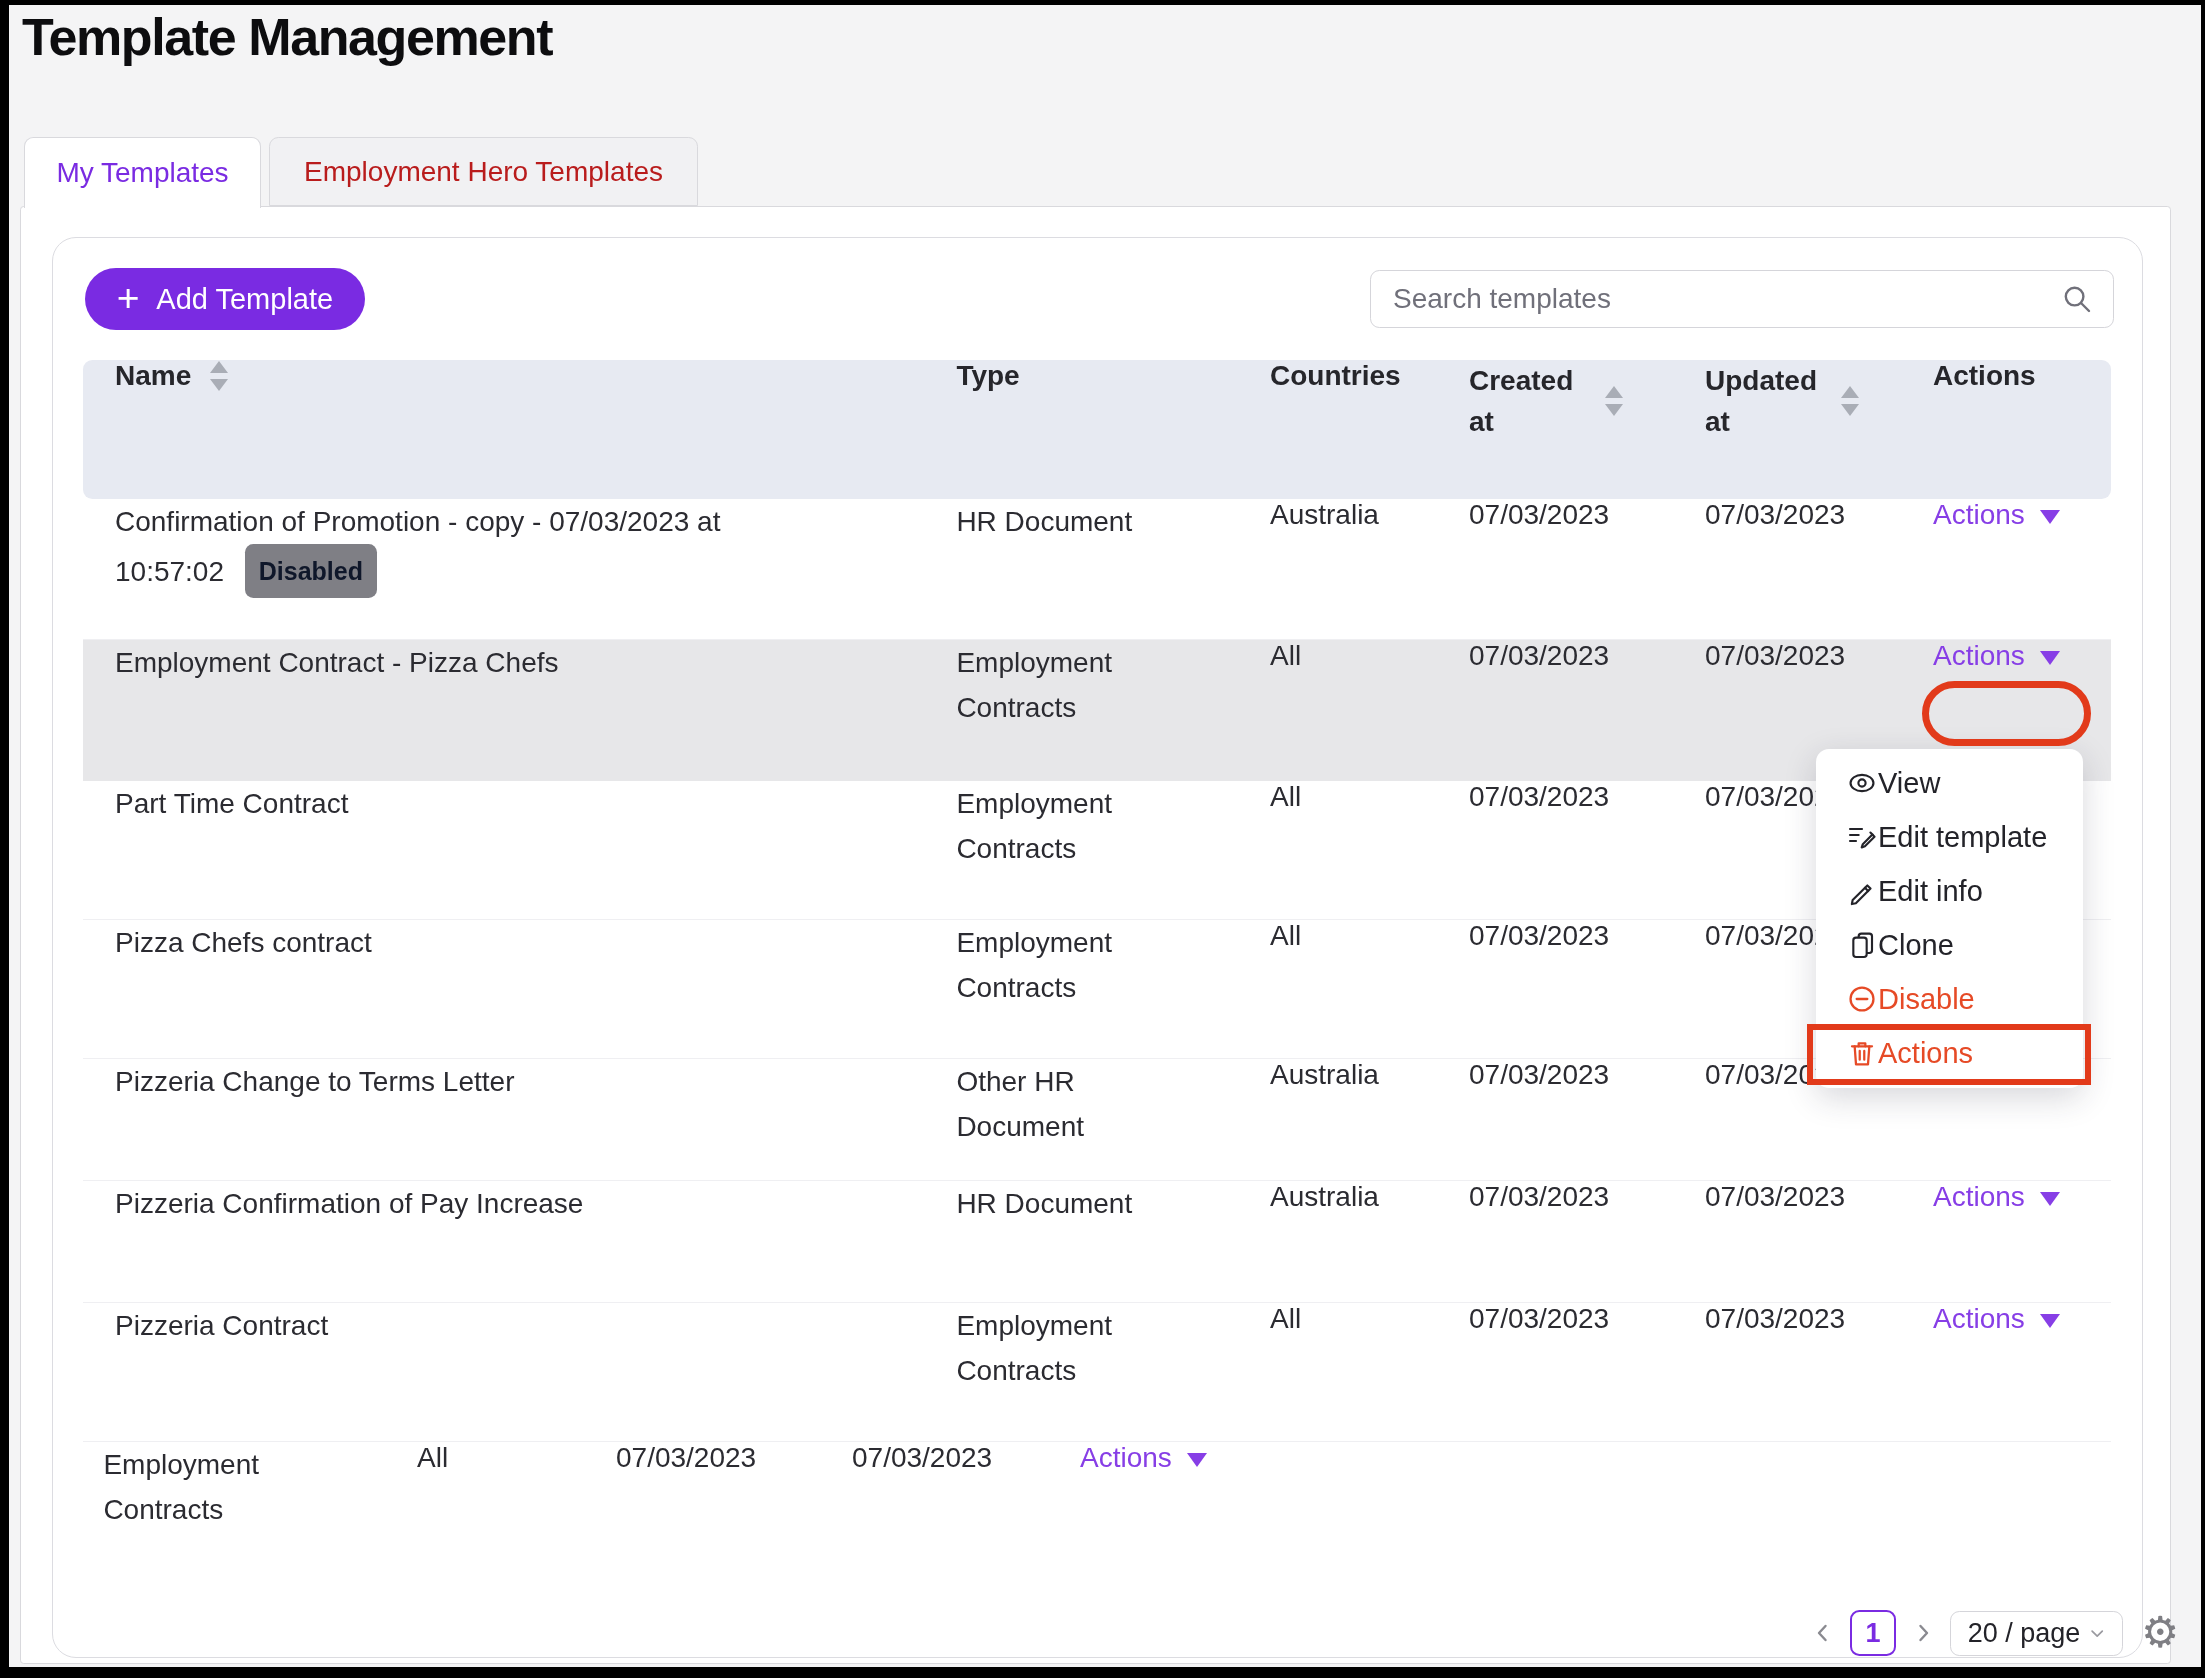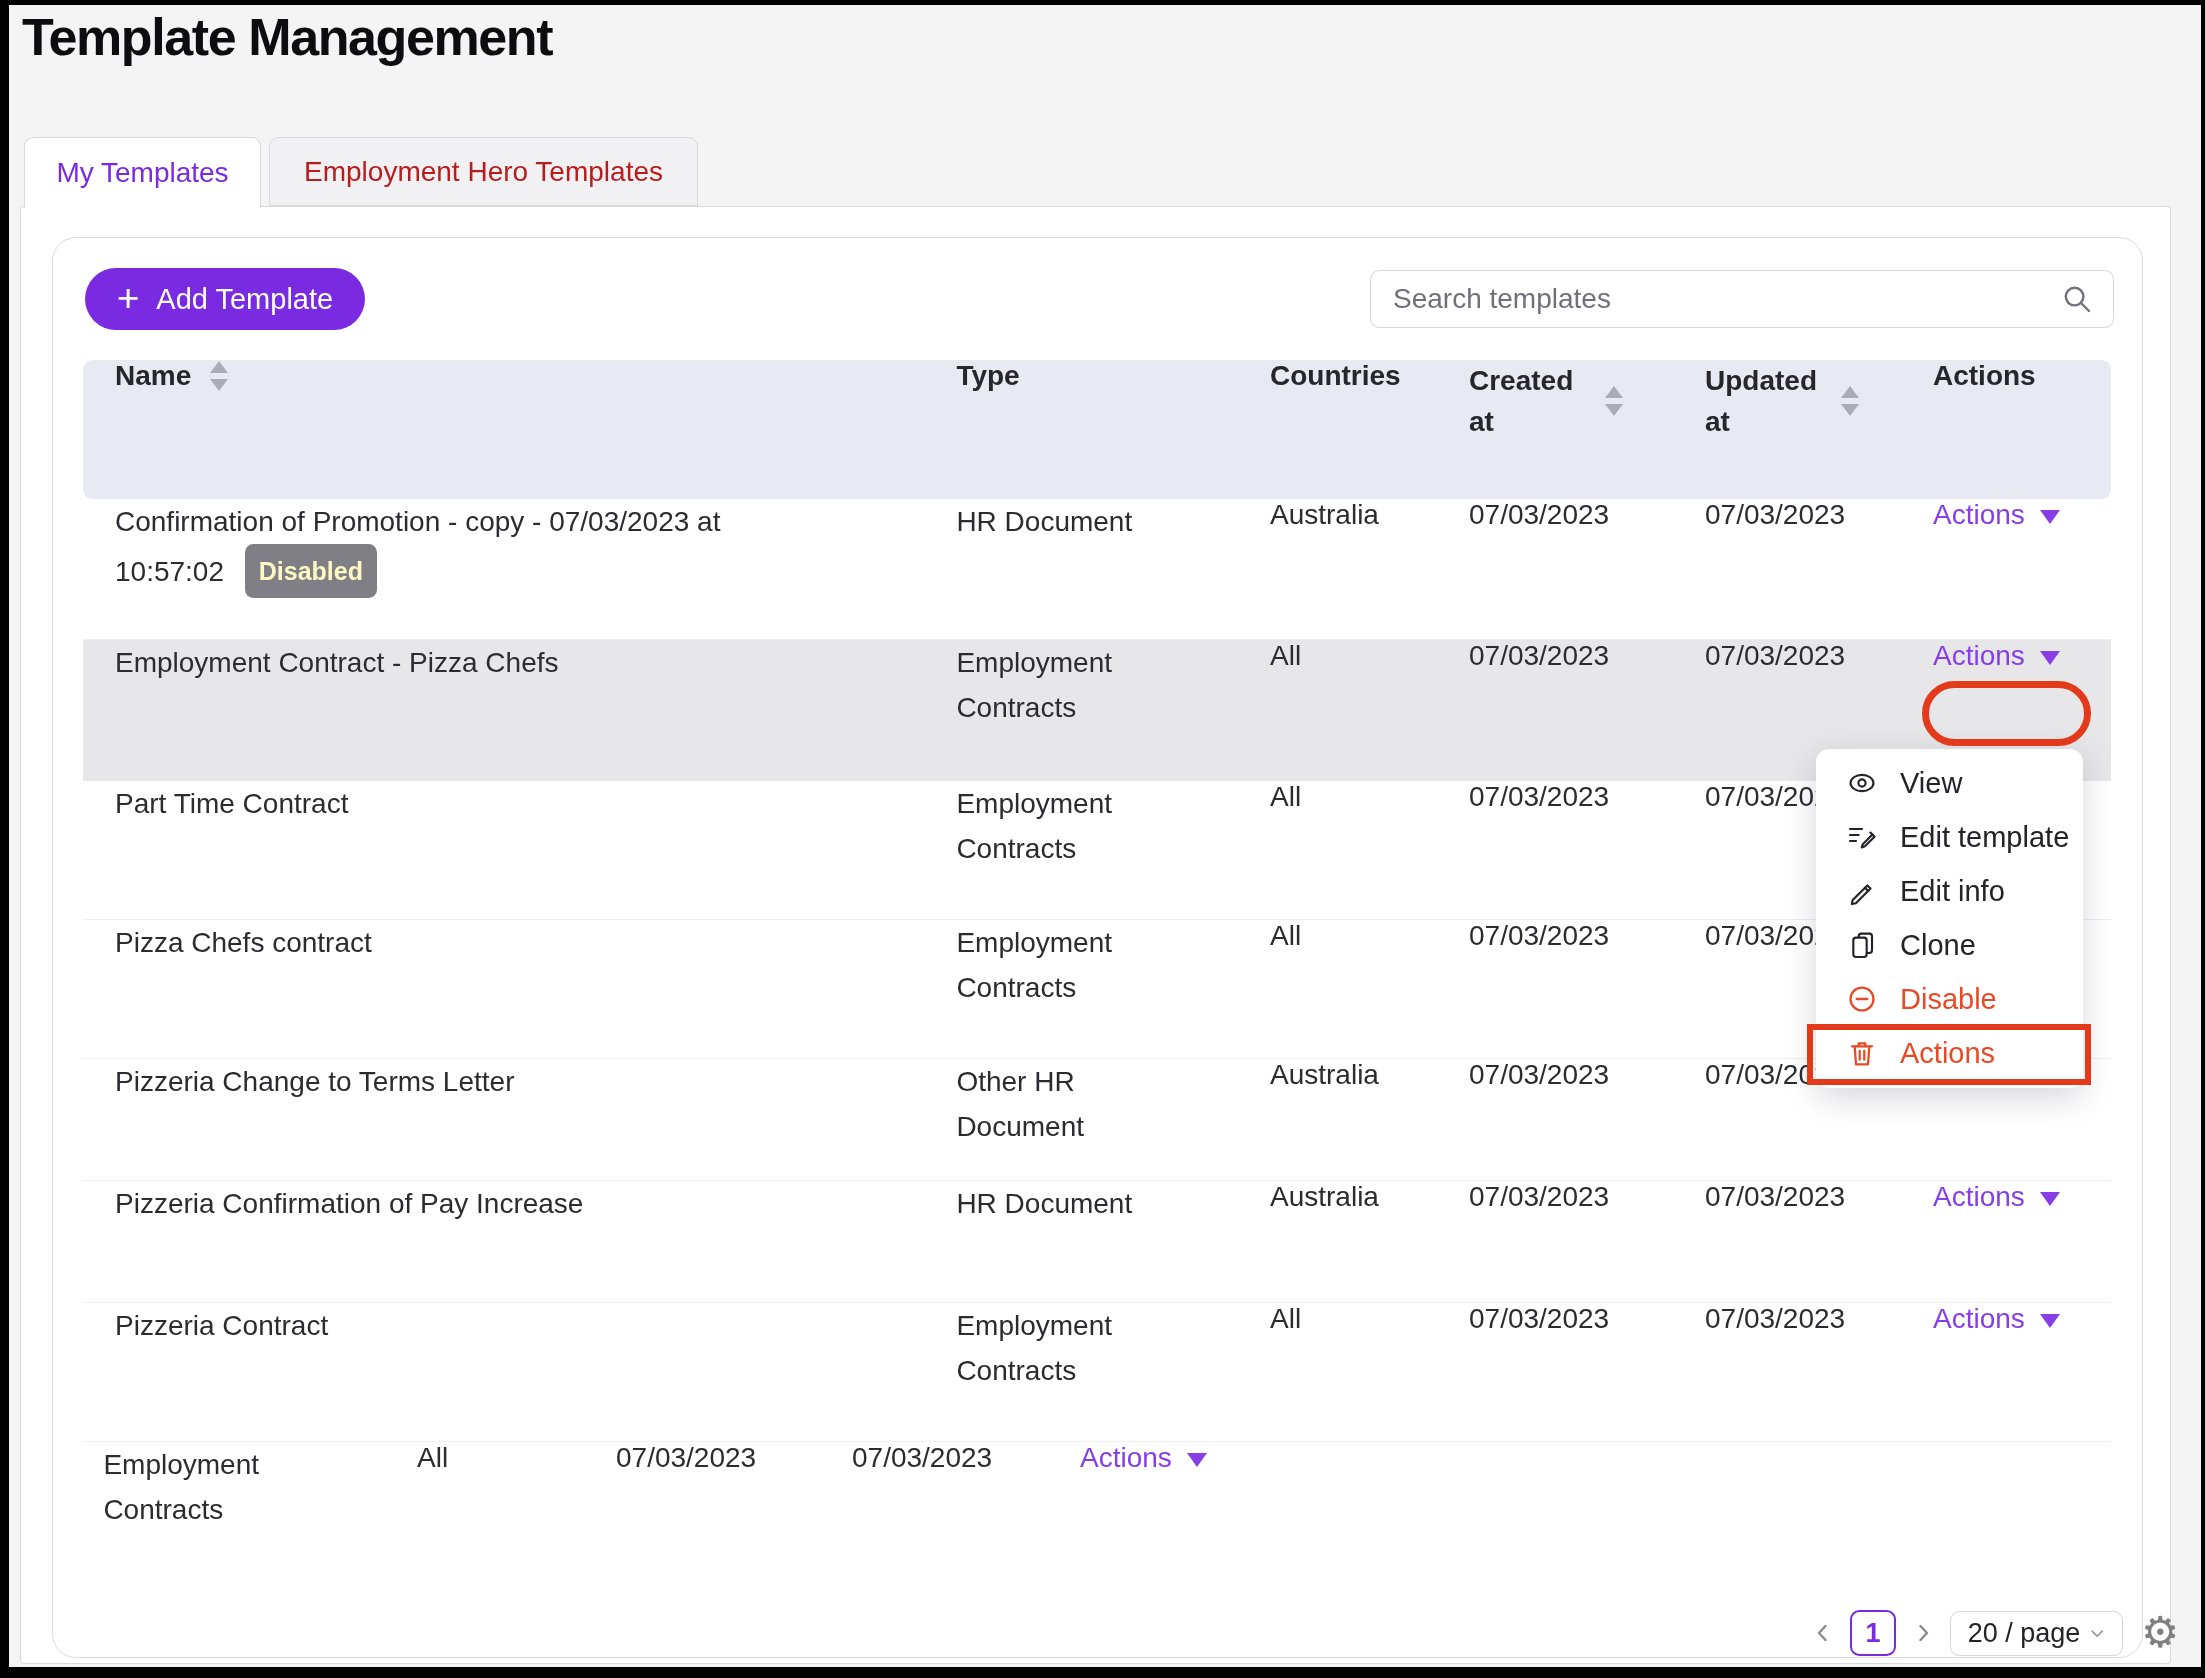--- a/index.html
+++ b/index.html
@@ -59,40 +59,40 @@
   .sort { display:flex; flex-direction:column; gap:5.6px; margin-left:18.6px; cursor:pointer; }
   .sort .up   { width:0;height:0;border-left:9.3px solid transparent;border-right:9.3px solid transparent;border-bottom:12px solid #a9adb6; }
   .sort .down { width:0;height:0;border-left:9.3px solid transparent;border-right:9.3px solid transparent;border-top:12px solid #a9adb6; }
 
   .row { font-size:28px; color:#2b2b31; border-bottom:0.9px solid #efeff2; }
   .row:last-child { border-bottom:none; }
   .row.h152 { height:141px; } .row.h150 { height:139px; } .row.h132 { height:122px; }
   .row.highlight { background:#e7e7e9; border-bottom:none; }
   .name-text { max-width:672px; line-height:45px; }
   .type-text { max-width:243px; line-height:45px; }
-  .badge { display:inline-block; background:#7f7f85; color:#fef9c3; font-size:25px;
+  .badge { display:inline-block; background:#7f7f85; color:#0f172a; font-size:25px;
     font-weight:700; padding:4.6px 14px; border-radius:8.3px; margin-left:13px;
     vertical-align:1.9px; white-space:nowrap; }
 
   .actions-link { color:#873ee6; display:flex; align-items:center; cursor:pointer; }
   .caret { width:0;height:0;border-left:10.2px solid transparent;border-right:10.2px solid transparent;
     border-top:14px solid #873ee6; margin-left:15px; margin-top:3.7px; }
 
   
   .annot-ellipse { position:absolute; left:1922px; top:681px; width:169px; height:65px;
     border:7.4px solid #e23a1a; border-radius:37px; z-index:25; pointer-events:none; }
   .annot-box { position:absolute; left:1807px; top:1024px; width:284px; height:61px;
     border:6.5px solid #e23a1a; z-index:26; pointer-events:none; }
 
   
   .menu { position:absolute; left:1816px; top:749px; width:267px; height:339px;
     background:#fff; border-radius:13px; box-shadow:0 9.3px 32px rgba(40,40,60,.18);
     padding-top:7.4px; z-index:20; }
   .menu-item { height:54px; display:flex; align-items:center; padding-left:30px;
-    gap:22px; font-size:29px; color:#232329; cursor:pointer; }
+    font-size:29px; color:#232329; cursor:pointer; }
   .menu-item.danger { color:#e64a26; }
   .mi-icon { width:32px; height:32px; flex:0 0 auto; }
 
   
   .pagination { position:absolute; left:1809px; top:1610px; display:flex;
     align-items:center; gap:13px; z-index:3; }
   .pg-arrow { width:28px; height:28px; cursor:pointer; display:flex; align-items:center; justify-content:center; }
   .pg-current { width:46px; height:46px; border:2.3px solid #7a2be2; border-radius:9.3px;
     color:#7a2be2; font-size:27px; font-weight:700; display:flex; align-items:center;
     justify-content:center; background:#fff; cursor:pointer; }

